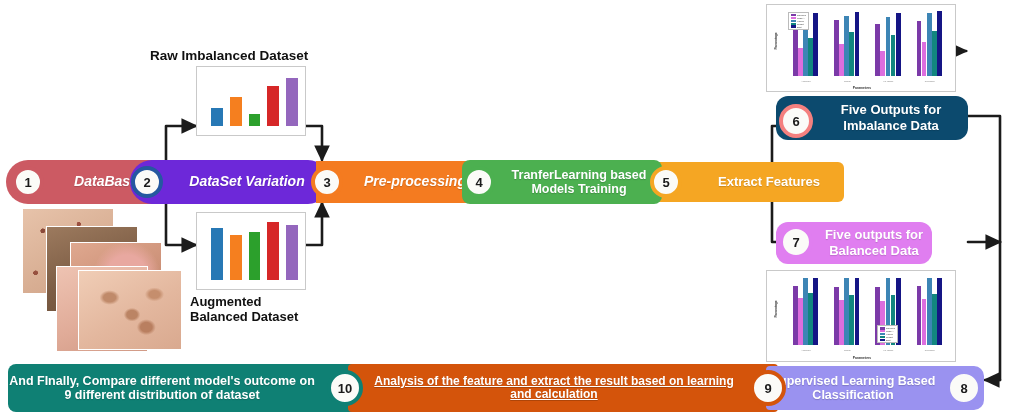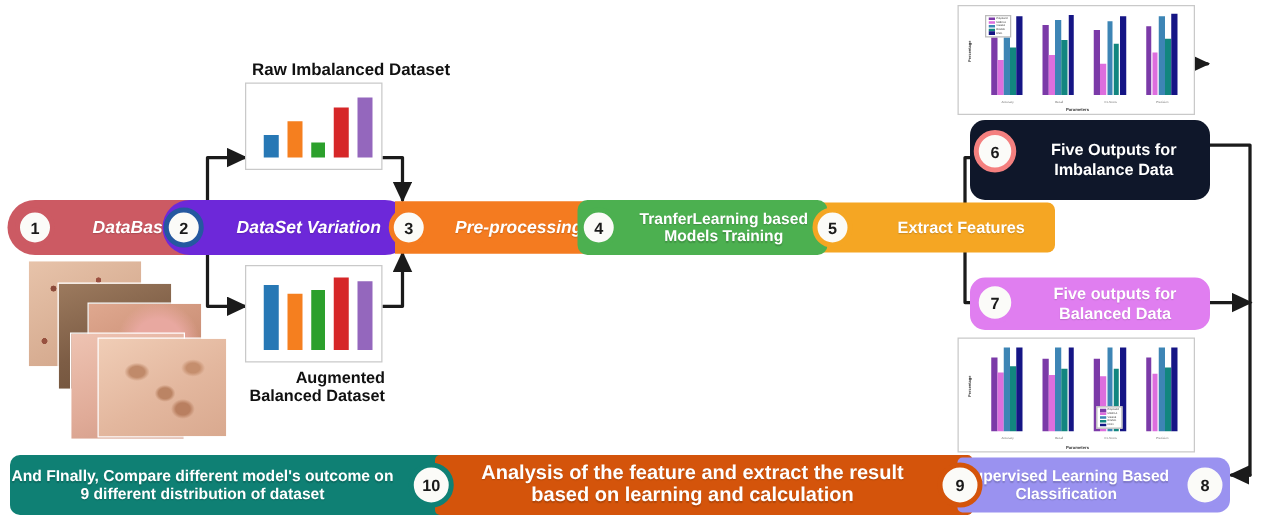--- a/index.html
+++ b/index.html
@@ -20,21 +20,21 @@
         display:flex;align-items:center;justify-content:center;
         font-weight:bold;color:#1a1a1a;box-sizing:border-box;z-index:12;}
 
   
   .rbox{position:absolute;border-radius:12px;display:flex;align-items:center;
         box-sizing:border-box;}
   .rbox-label{color:#ffffff;font-weight:bold;text-align:center;line-height:1.2;
               text-shadow:0 1px 1px rgba(0,0,0,.15);}
 
   
-  .cap{position:absolute;font-weight:bold;color:#111;text-align:right;
+  .cap{position:absolute;font-weight:bold;color:#111;text-align:left;
        line-height:1.18;}
 
   
   .chartbox{position:absolute;background:#ffffff;border:1px solid #c9c9c9;
             box-sizing:border-box;}
   .plotarea{position:absolute;left:0;bottom:0;right:0;top:0;}
   .bar{position:absolute;bottom:0;}
   .tick{position:absolute;color:#777;font-size:2.4px;line-height:1;}
   .axlabel{position:absolute;color:#333;font-weight:bold;}
   .legendbox{position:absolute;background:#fff;border:1px solid #bbb;
@@ -272,41 +272,41 @@
               font-size:13px;">1</div>
   <div class="node" style="left:131px;top:166px;width:32px;height:32px;border:4px solid #2558a0;
               font-size:13px;">2</div>
   <div class="node" style="left:311px;top:166px;width:32px;height:32px;border:4px solid #f47b20;
               font-size:13px;">3</div>
   <div class="node" style="left:463px;top:166px;width:32px;height:32px;border:4px solid #4cb050;
               font-size:13px;">4</div>
   <div class="node" style="left:650px;top:166px;width:32px;height:32px;border:4px solid #f5a623;
               font-size:13px;">5</div>
 
-  <div class="rbox" style="left:776px;top:96px;width:192px;height:64px;background:#0f172a;">
+  <div class="rbox" style="left:776px;top:96px;width:192px;height:44px;background:#0c4a6e;">
     <div class="rbox-label" style="width:100%;padding-left:38px;font-size:13px;box-sizing:border-box;">Five Outputs for Imbalance Data</div>
   </div>
   <div class="node" style="left:779px;top:104px;width:34px;height:34px;border:4px solid #f4807f;
               font-size:13px;">6</div>
 
-  <div class="rbox" style="left:776px;top:222px;width:192px;height:42px;background:#e07ef0;">
+  <div class="rbox" style="left:776px;top:222px;width:156px;height:42px;background:#e07ef0;">
     <div class="rbox-label" style="width:100%;padding-left:40px;font-size:13px;box-sizing:border-box;">Five outputs for Balanced Data</div>
   </div>
   <div class="node" style="left:779px;top:225px;width:34px;height:34px;border:4px solid #e07ef0;
               font-size:13px;">7</div>
 
   <div class="seg" style="left:8px;top:364px;width:352px;height:48px;background:#0f8074;
               border-radius:8px;">
     <div class="seg-label" style="width:100%;padding-right:44px;font-size:12.5px;box-sizing:border-box;">And FInally, Compare different model's outcome on 9 different distribution of dataset</div>
   </div>
 
   <div class="seg" style="left:348px;top:364px;width:430px;height:48px;background:#d4540b;
               border-radius:4px;">
-    <div class="seg-label" style="width:100%;padding-left:24px;padding-right:42px;font-size:16px;
-                box-sizing:border-box;">Analysis of the feature and extract the result based on learning and calculation</div>
+    <div class="seg-label" style="width:100%;padding-left:24px;padding-right:42px;font-size:12px;
+                box-sizing:border-box;text-decoration:underline;">Analysis of the feature and extract the result based on learning and calculation</div>
   </div>
 
   <div class="seg" style="left:766px;top:366px;width:218px;height:44px;background:#9a92f0;
               border-radius:4px 10px 10px 4px;">
     <div class="seg-label" style="width:100%;padding-right:44px;font-size:12.5px;box-sizing:border-box;">Supervised Learning Based Classification</div>
   </div>
 
   <div class="node" style="left:327px;top:370px;width:36px;height:36px;border:4px solid #0f8074;
               font-size:13px;">10</div>
   <div class="node" style="left:750px;top:370px;width:36px;height:36px;border:4px solid #d4540b;

